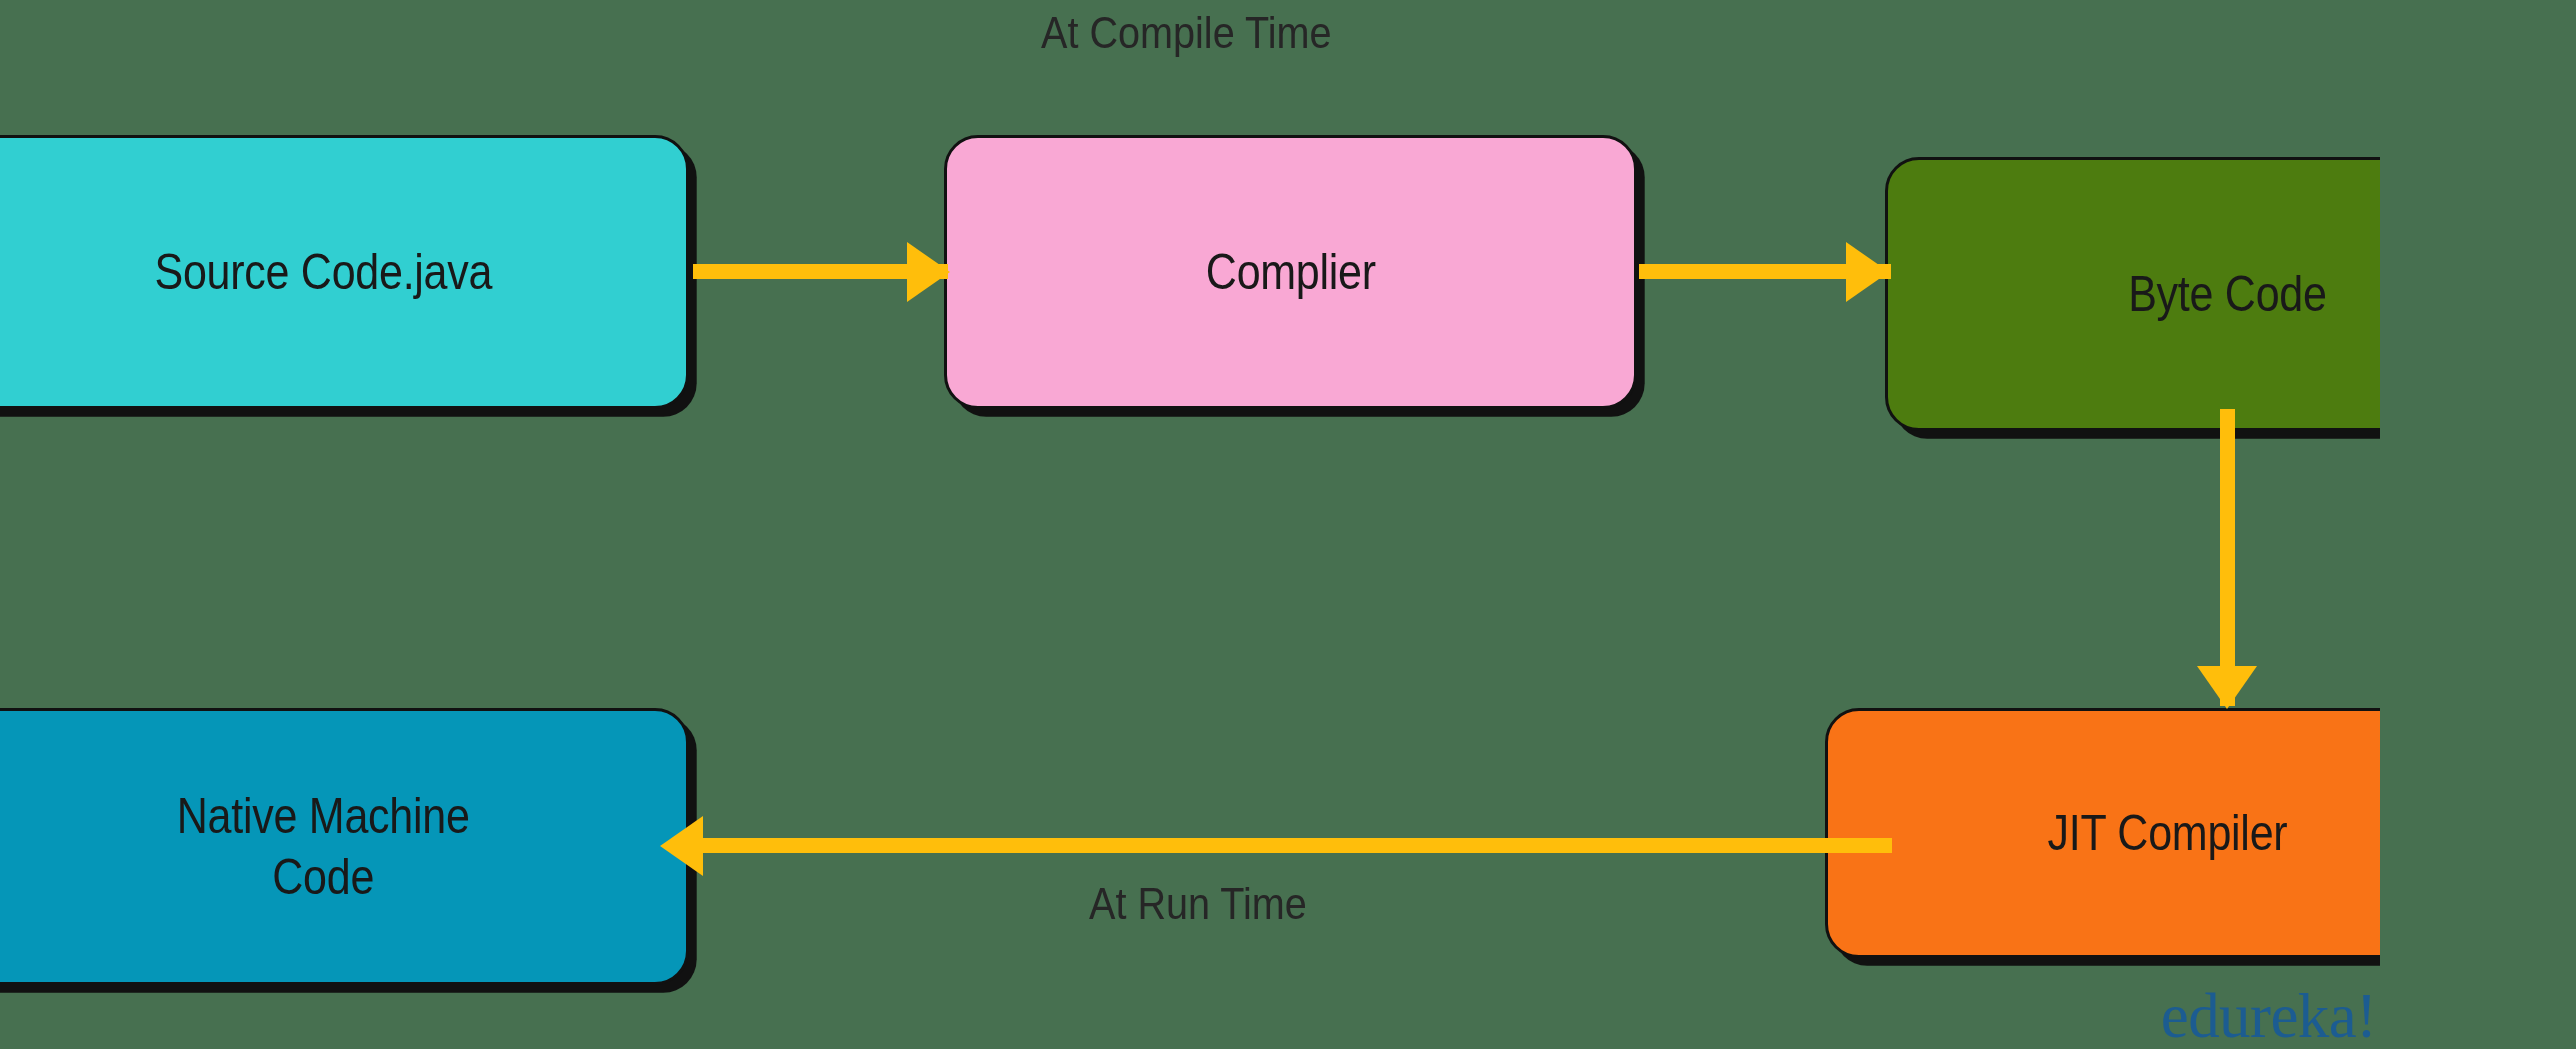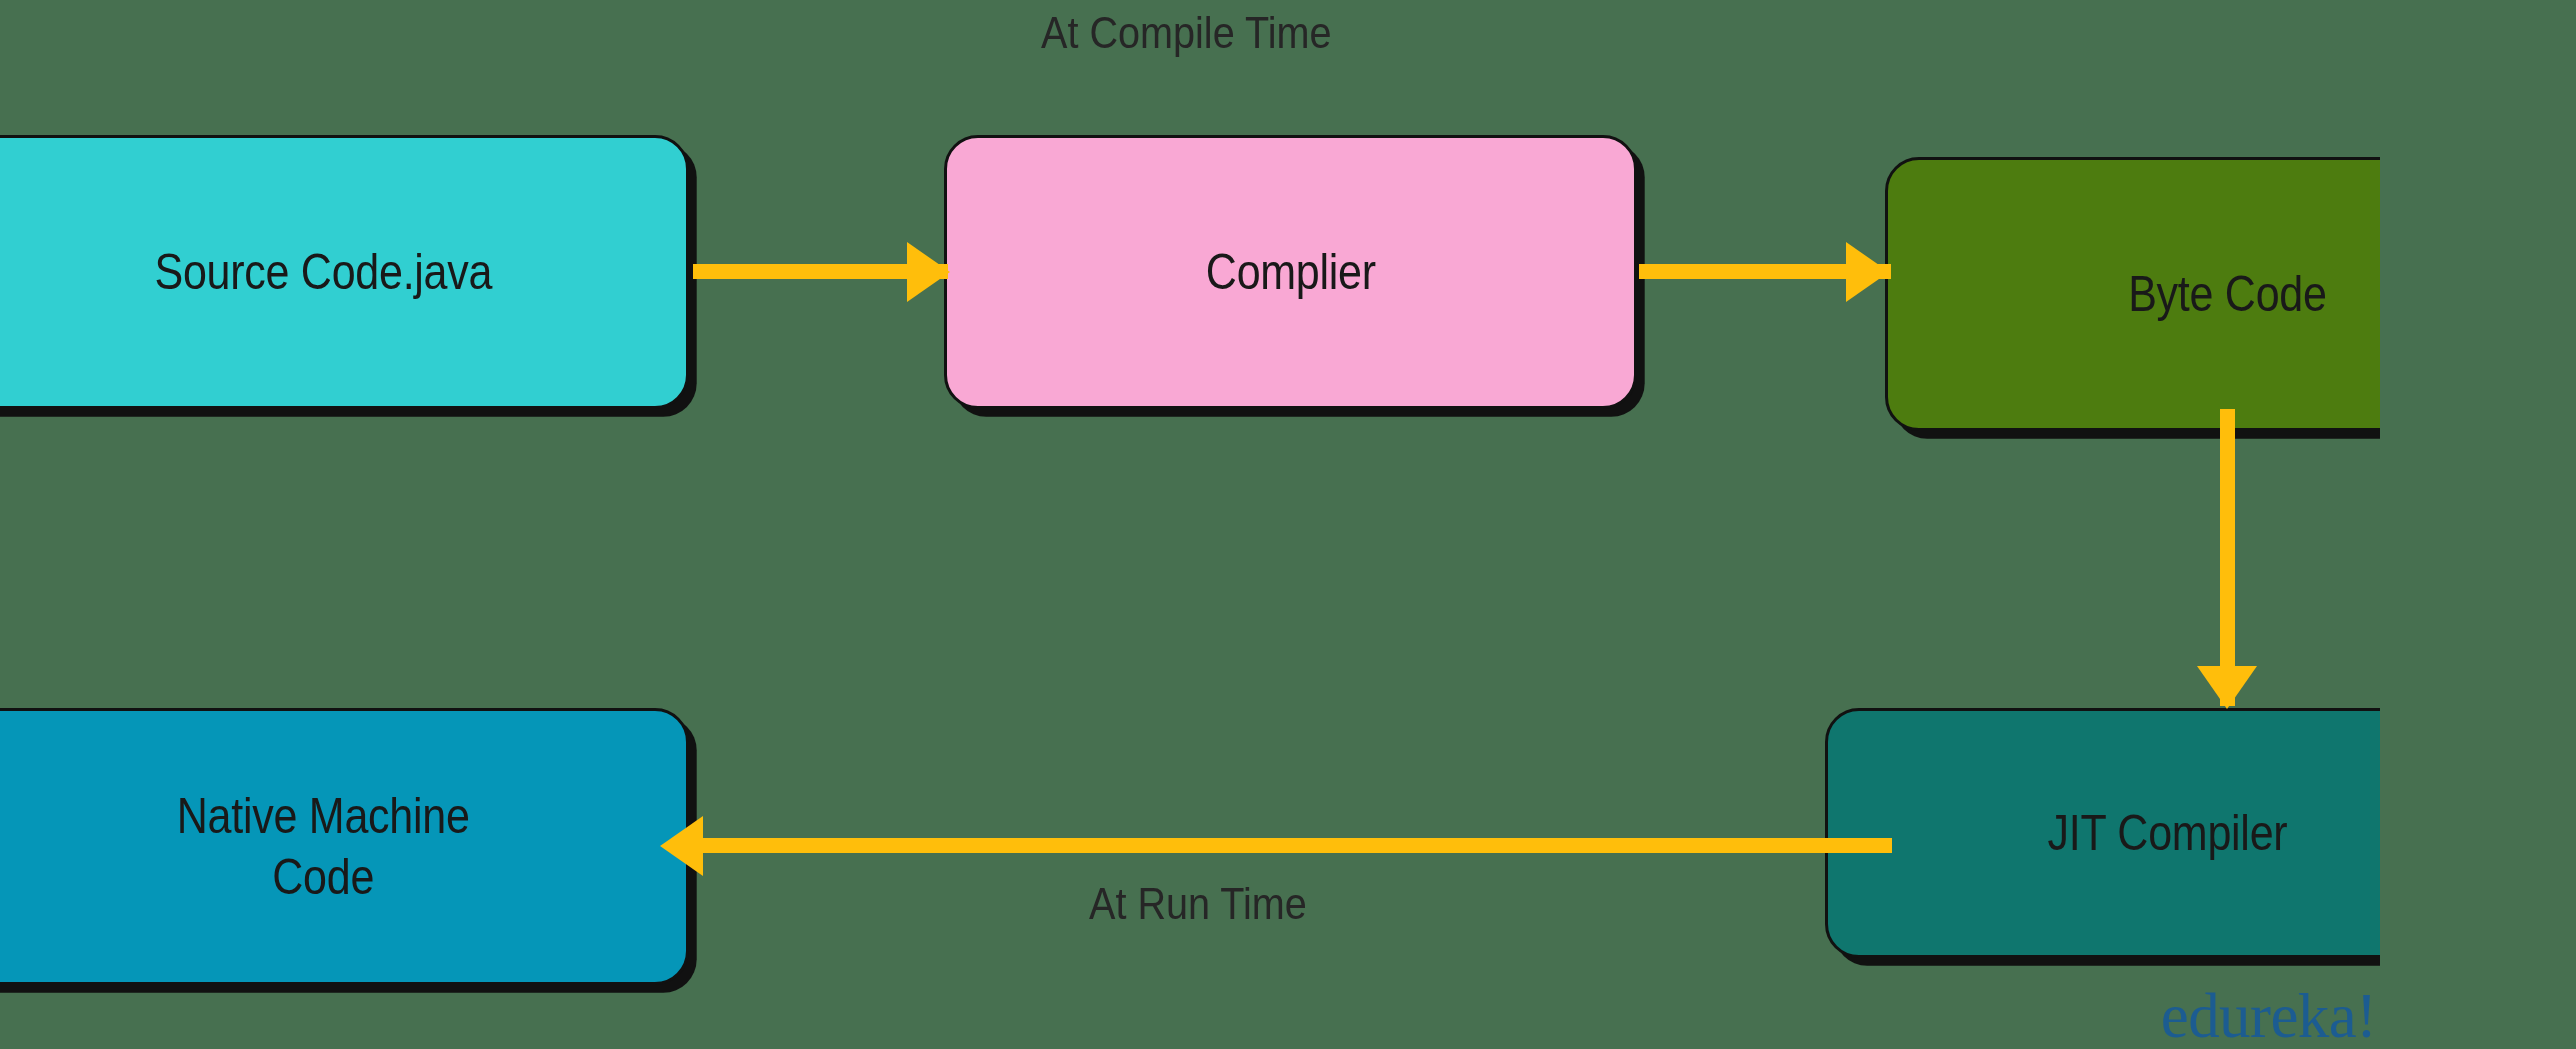--- a/index.html
+++ b/index.html
@@ -58,21 +58,21 @@
     margin-top: 22px;
   }
   #node-native {
     left: -42px;  top: 708px; width: 731px; height: 277px;
     background: #0596B8;
     border-top-left-radius: 34px;
     border-bottom-left-radius: 34px;
   }
   #node-jit {
     left: 1825px; top: 708px; width: 685px; height: 250px;
-    background: #0f766e;
+    background: #f97316;
   }
 
   
   .arrow {
     position: absolute;
   }
   .arrow-h {
     height: 15.4px;
     background: #FFBE0B;
   }

